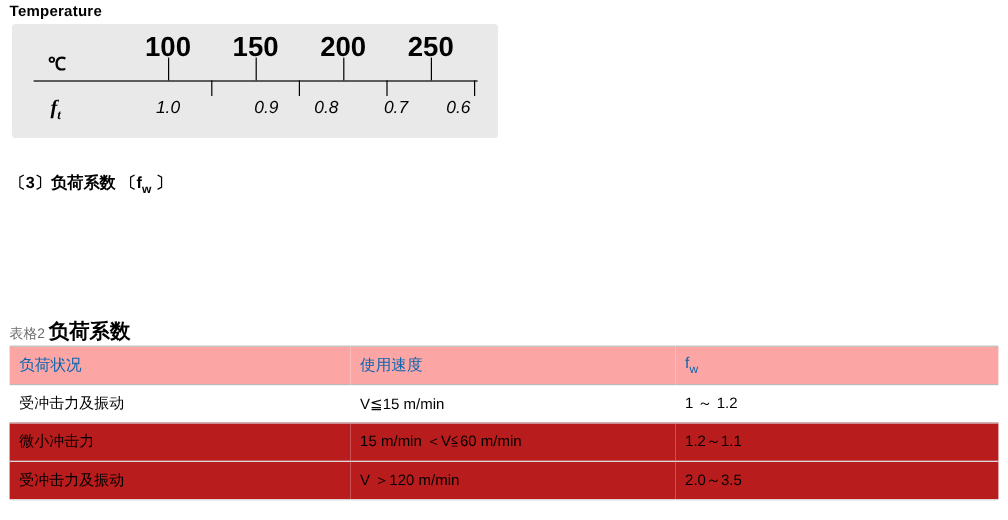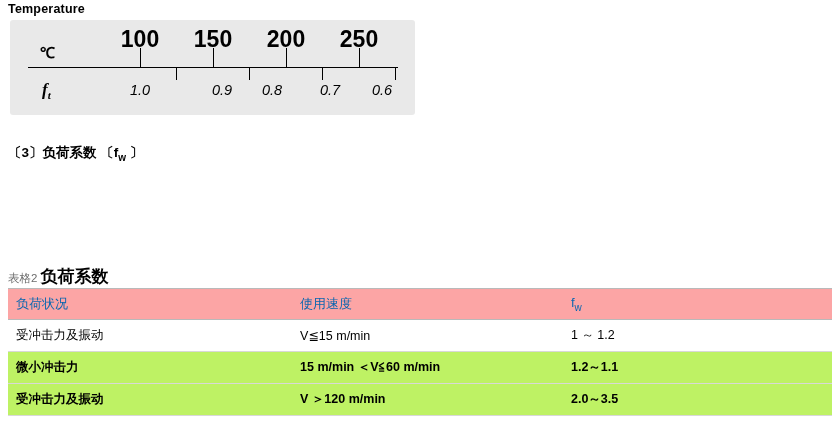--- a/index.html
+++ b/index.html
@@ -157,22 +157,21 @@
   }
   .table td {
     padding: 7px 4px 7px 8px;
     border-bottom: 1px solid #d8d8d8;
     vertical-align: middle;
   }
   .table tr.even td {
     background: #ffffff;
   }
   .table tr.odd td {
-    background: #bef264;
-    font-weight: bold;
+    background: #b91c1c;
   }
   .col1 { width: 285px; }
   .col2 { width: 270px; }
   .col3 { width: 269px; }
   .sub { font-size: 10px; vertical-align: sub; }
 </style>
 </head>
 <body>
 
 <div class="page">

